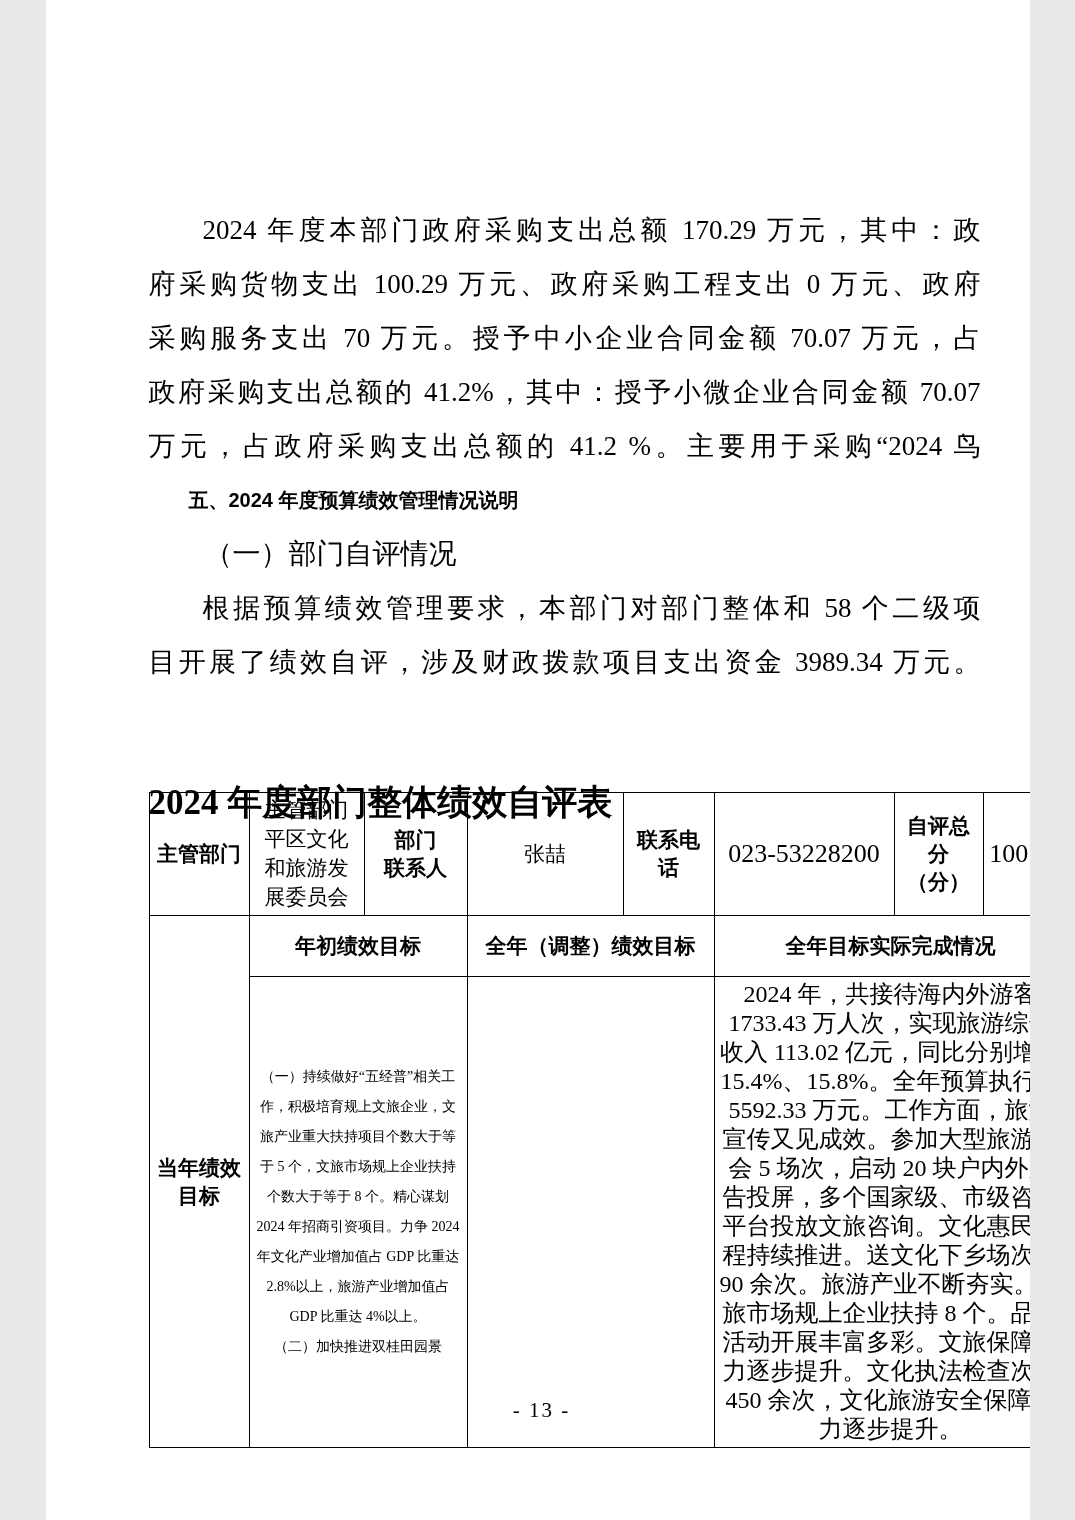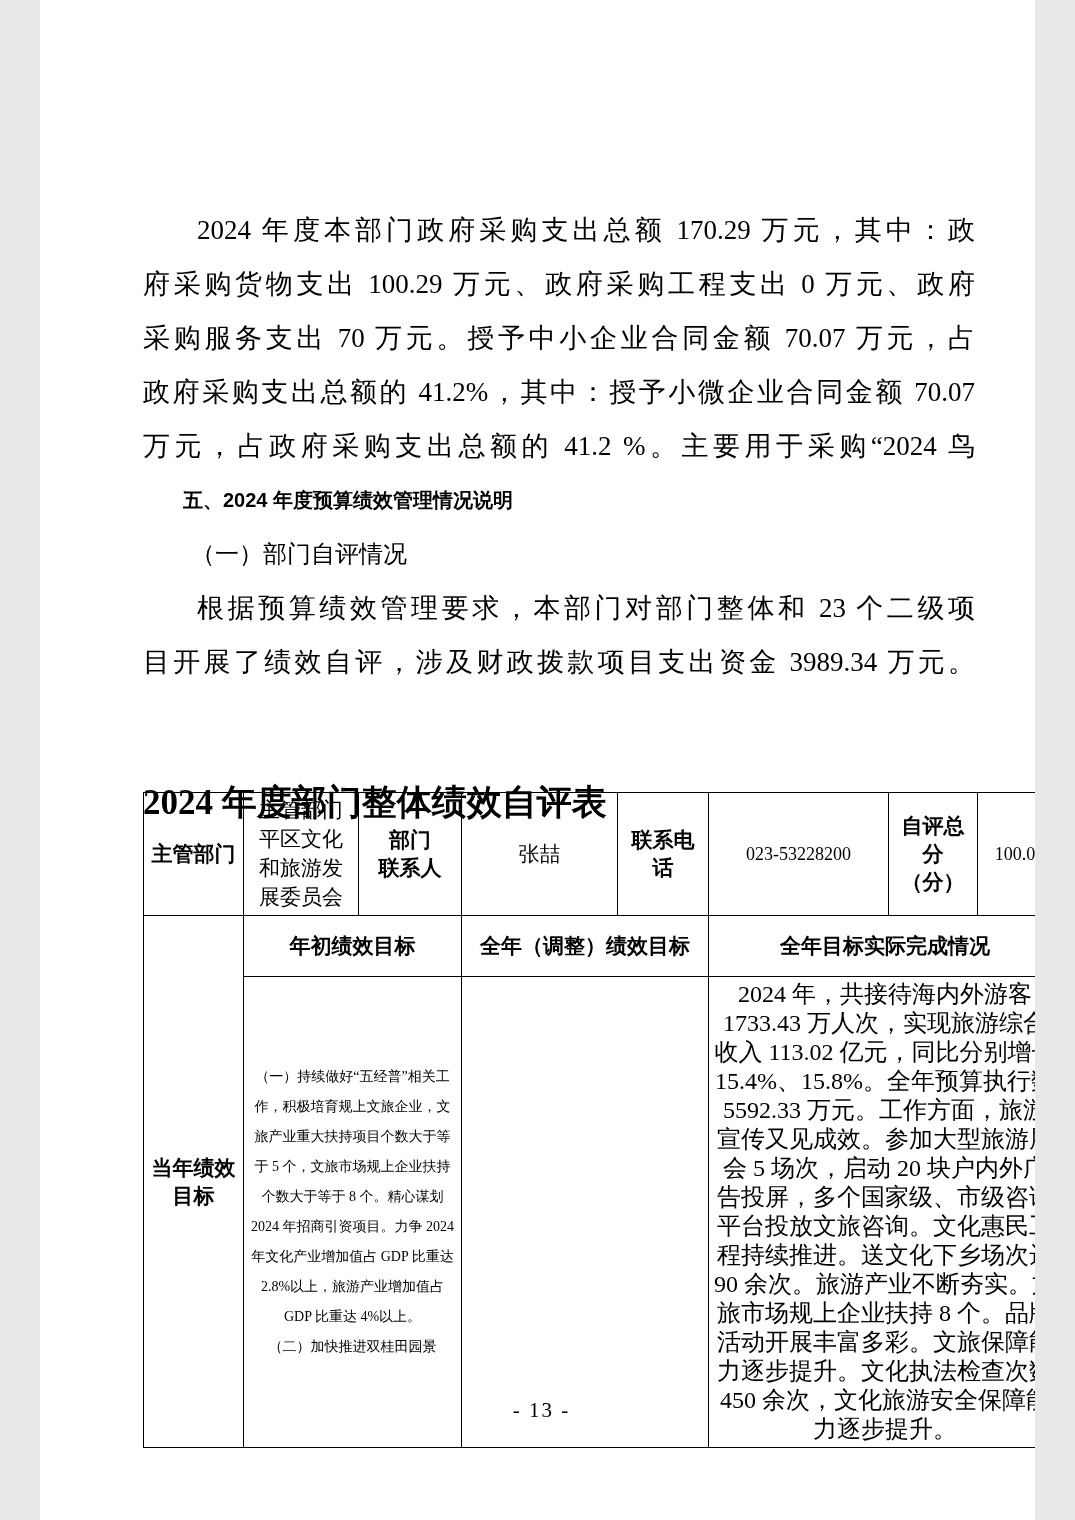--- a/index.html
+++ b/index.html
@@ -1,39 +1,38 @@
 <!DOCTYPE html>
 <html><head>
 <meta charset="utf-8">
 <style>
   html,body { margin:0; padding:0; background:#e8e8e8; }
   .page {
     position:relative; width:984px; height:1520px; margin:0 auto;
     background:#ffffff; color:#000;
     font-family:"Liberation Serif","DejaVu Serif",serif;
     overflow:hidden;
-    padding-left:11px;
   }
   
   .text-block { position:absolute; left:103px; top:203px; width:832px; }
   .bline {
     font-size:27px; line-height:54px; height:54px;
     text-align:justify; text-align-last:justify;
     overflow:hidden; white-space:nowrap;
   }
   .bline.wrapok { white-space:normal; }
   .bline.first { text-indent:2em; }
   .bline.lastline { text-align-last:left; white-space:normal; }
   .heading {
     font-family:"Liberation Sans","DejaVu Sans",sans-serif;
     font-weight:bold; font-size:20px; line-height:54px; height:54px;
     text-indent:2em; white-space:nowrap;
   }
   .subheading {
-    font-size:24px; line-height:54px; height:54px;
+    font-size:28px; line-height:54px; height:54px;
     text-indent:2em; white-space:nowrap;
   }
   
   .table-title {
     position:absolute; left:103px; top:778px; width:918px;
     text-align:left; font-weight:bold; font-size:35px; line-height:50px;
   }
   
   .table-wrap { position:absolute; left:103px; top:792px; width:918px; }
   table.eval {
@@ -45,21 +44,21 @@
     padding:3px 4px; overflow:hidden;
   }
   tr.r1 td { height:110px; }
   tr.r2 td { height:54px; }
   tr.r3 td { height:344px; }
   .hd {
     font-family:"Liberation Sans","DejaVu Sans",sans-serif;
     font-weight:bold; line-height:28px; white-space:pre-line;
   }
   .kai { line-height:29px; white-space:pre-line; }
-  .num { font-size:18px; }
+  .num { font-size:26px; }
   td.goaltext {
     text-align:justify; vertical-align:middle;
     font-size:14px; line-height:30px; padding:8px 10px;
     white-space:pre-line;
   }
   td.actualtext {
     text-align:justify; vertical-align:middle;
     font-size:24px; line-height:29px; padding:10px 12px;
   }
   
@@ -76,21 +75,21 @@
   <div class="text-block">
     <div class="bline first">2024 年度本部门政府采购支出总额 170.29 万元，其中：政</div>
     <div class="bline">府采购货物支出 100.29 万元、政府采购工程支出 0 万元、政府</div>
     <div class="bline">采购服务支出 70 万元。授予中小企业合同金额 70.07 万元，占</div>
     <div class="bline wrapok">政府采购支出总额的 41.2%，其中：授予小微企业合同金额 70.07</div>
     <div class="bline">万元，占政府采购支出总额的 41.2 %。主要用于采购“2024 鸟</div>
 
     <div class="heading">五、2024 年度预算绩效管理情况说明</div>
     <div class="subheading">（一）部门自评情况</div>
 
-    <div class="bline first">根据预算绩效管理要求，本部门对部门整体和 23 个二级项</div>
+    <div class="bline first">根据预算绩效管理要求，本部门对部门整体和 58 个二级项</div>
     <div class="bline">目开展了绩效自评，涉及财政拨款项目支出资金 3989.34 万元。</div>
   </div>
 
   <div class="table-title">2024 年度部门整体绩效自评表</div>
 
   <div class="table-wrap">
     <table class="eval">
       <colgroup>
         <col style="width:100px">
           <col style="width:115px">

